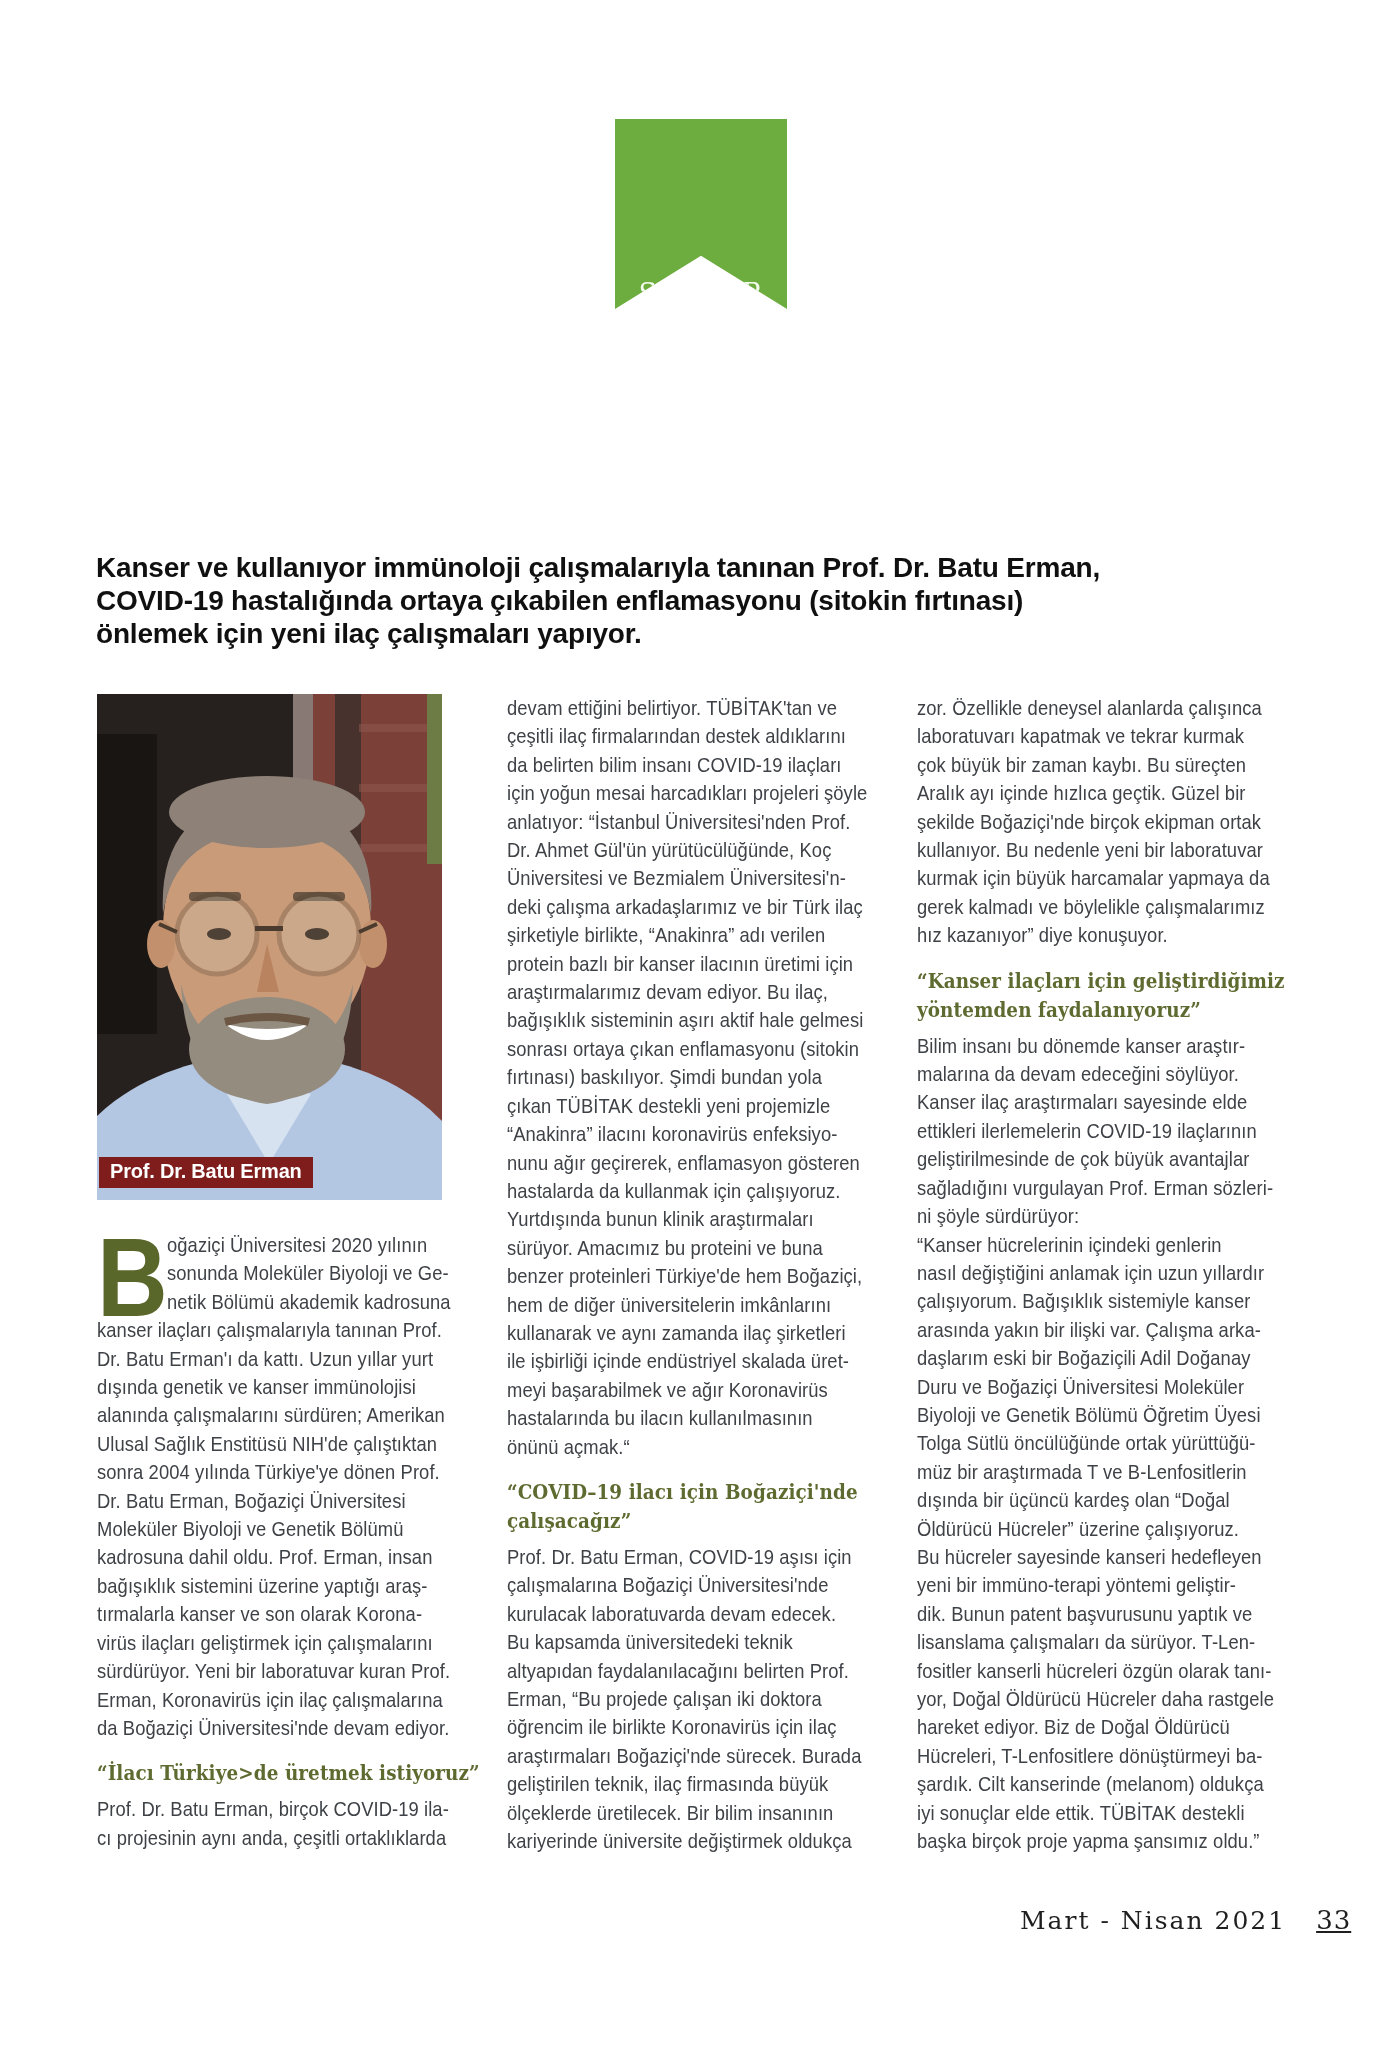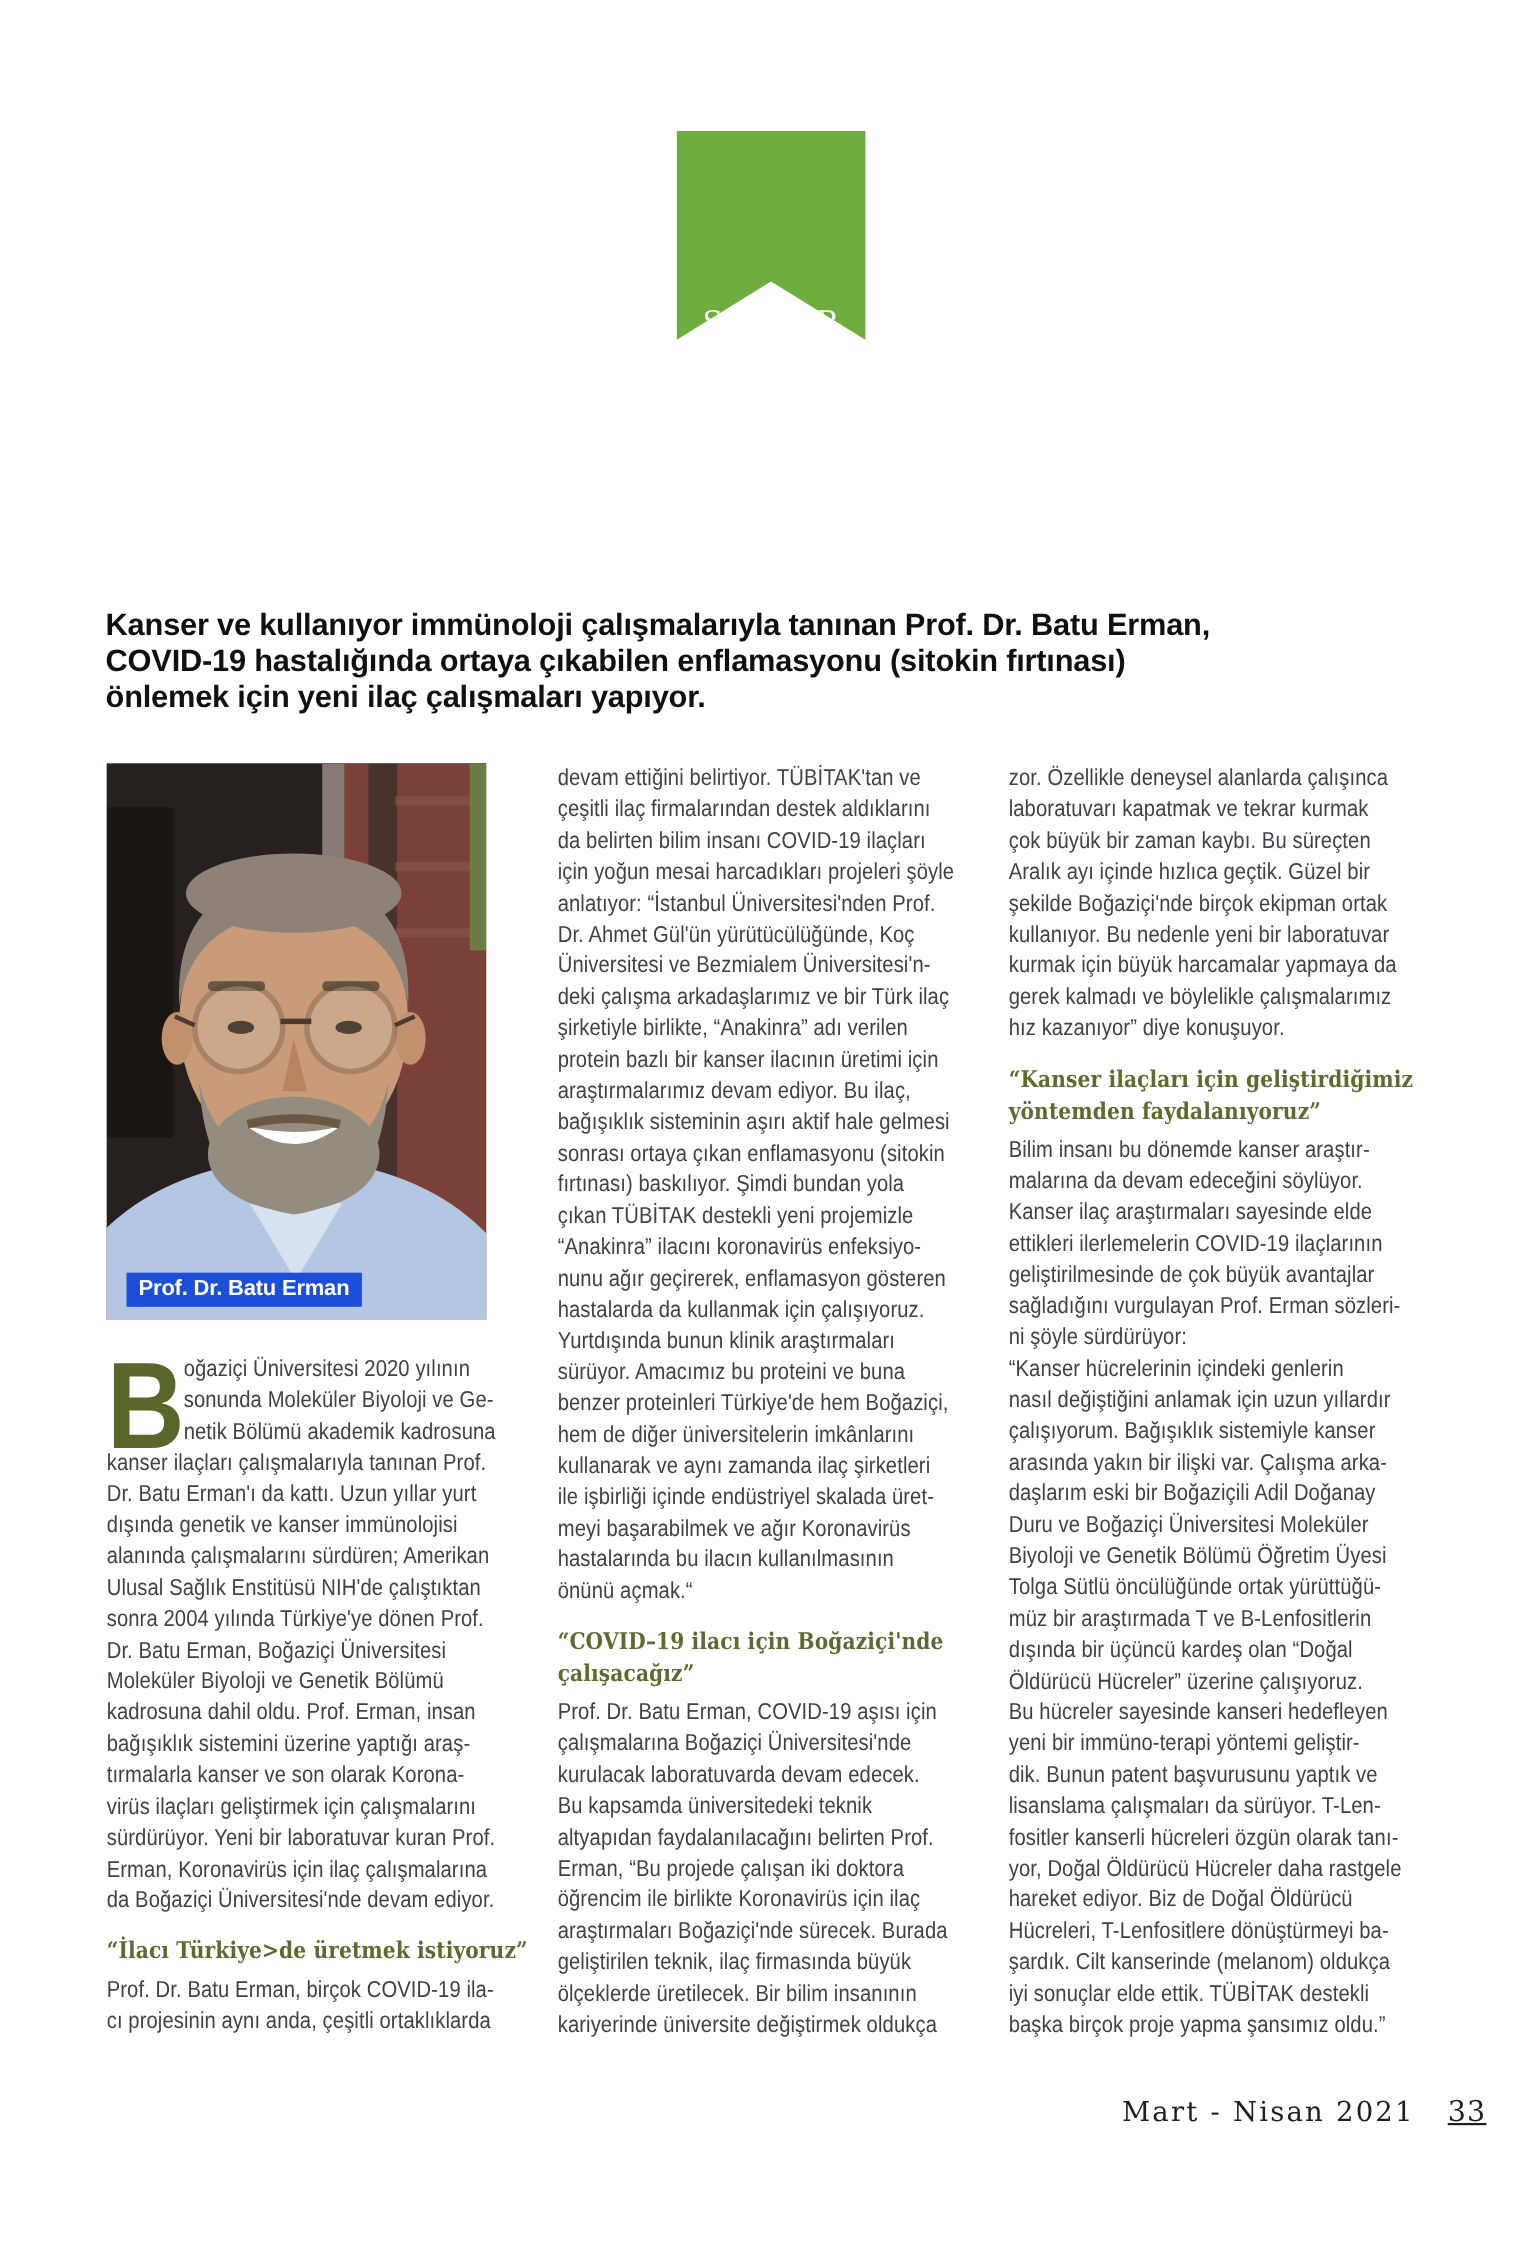--- a/index.html
+++ b/index.html
@@ -19,21 +19,21 @@
             font-size:63px;line-height:68px;letter-spacing:-2px;color:#1b1b1b;white-space:nowrap;}
   .headline .green{color:#5a672b;font-weight:700;}
 
   
   .deck{position:absolute;left:96px;top:551px;font-weight:700;font-size:28px;line-height:33px;
         letter-spacing:-0.2px;color:#101010;}
   .deck div{white-space:nowrap;}
 
   
   .photo{position:absolute;left:97px;top:694px;width:345px;height:506px;overflow:hidden;background:#242120;}
-  .caption{position:absolute;left:18px;bottom:12px;background:#1d4ed8;color:#ffffff;
+  .caption{position:absolute;left:2px;bottom:12px;background:#7f1d1d;color:#ffffff;
            font-weight:700;font-size:20px;padding:3px 11px 5px 11px;letter-spacing:-0.2px;}
 
   
   .col{position:absolute;top:694px;transform:scaleX(0.875);transform-origin:0 0;
        color:#3e4247;font-size:21px;line-height:28.4px;letter-spacing:0.1px;}
   .col div{white-space:nowrap;}
   #col1{left:97px;top:1231px;width:415px;}
   #col2{left:507px;width:415px;}
   #col3{left:917px;width:430px;}
 

